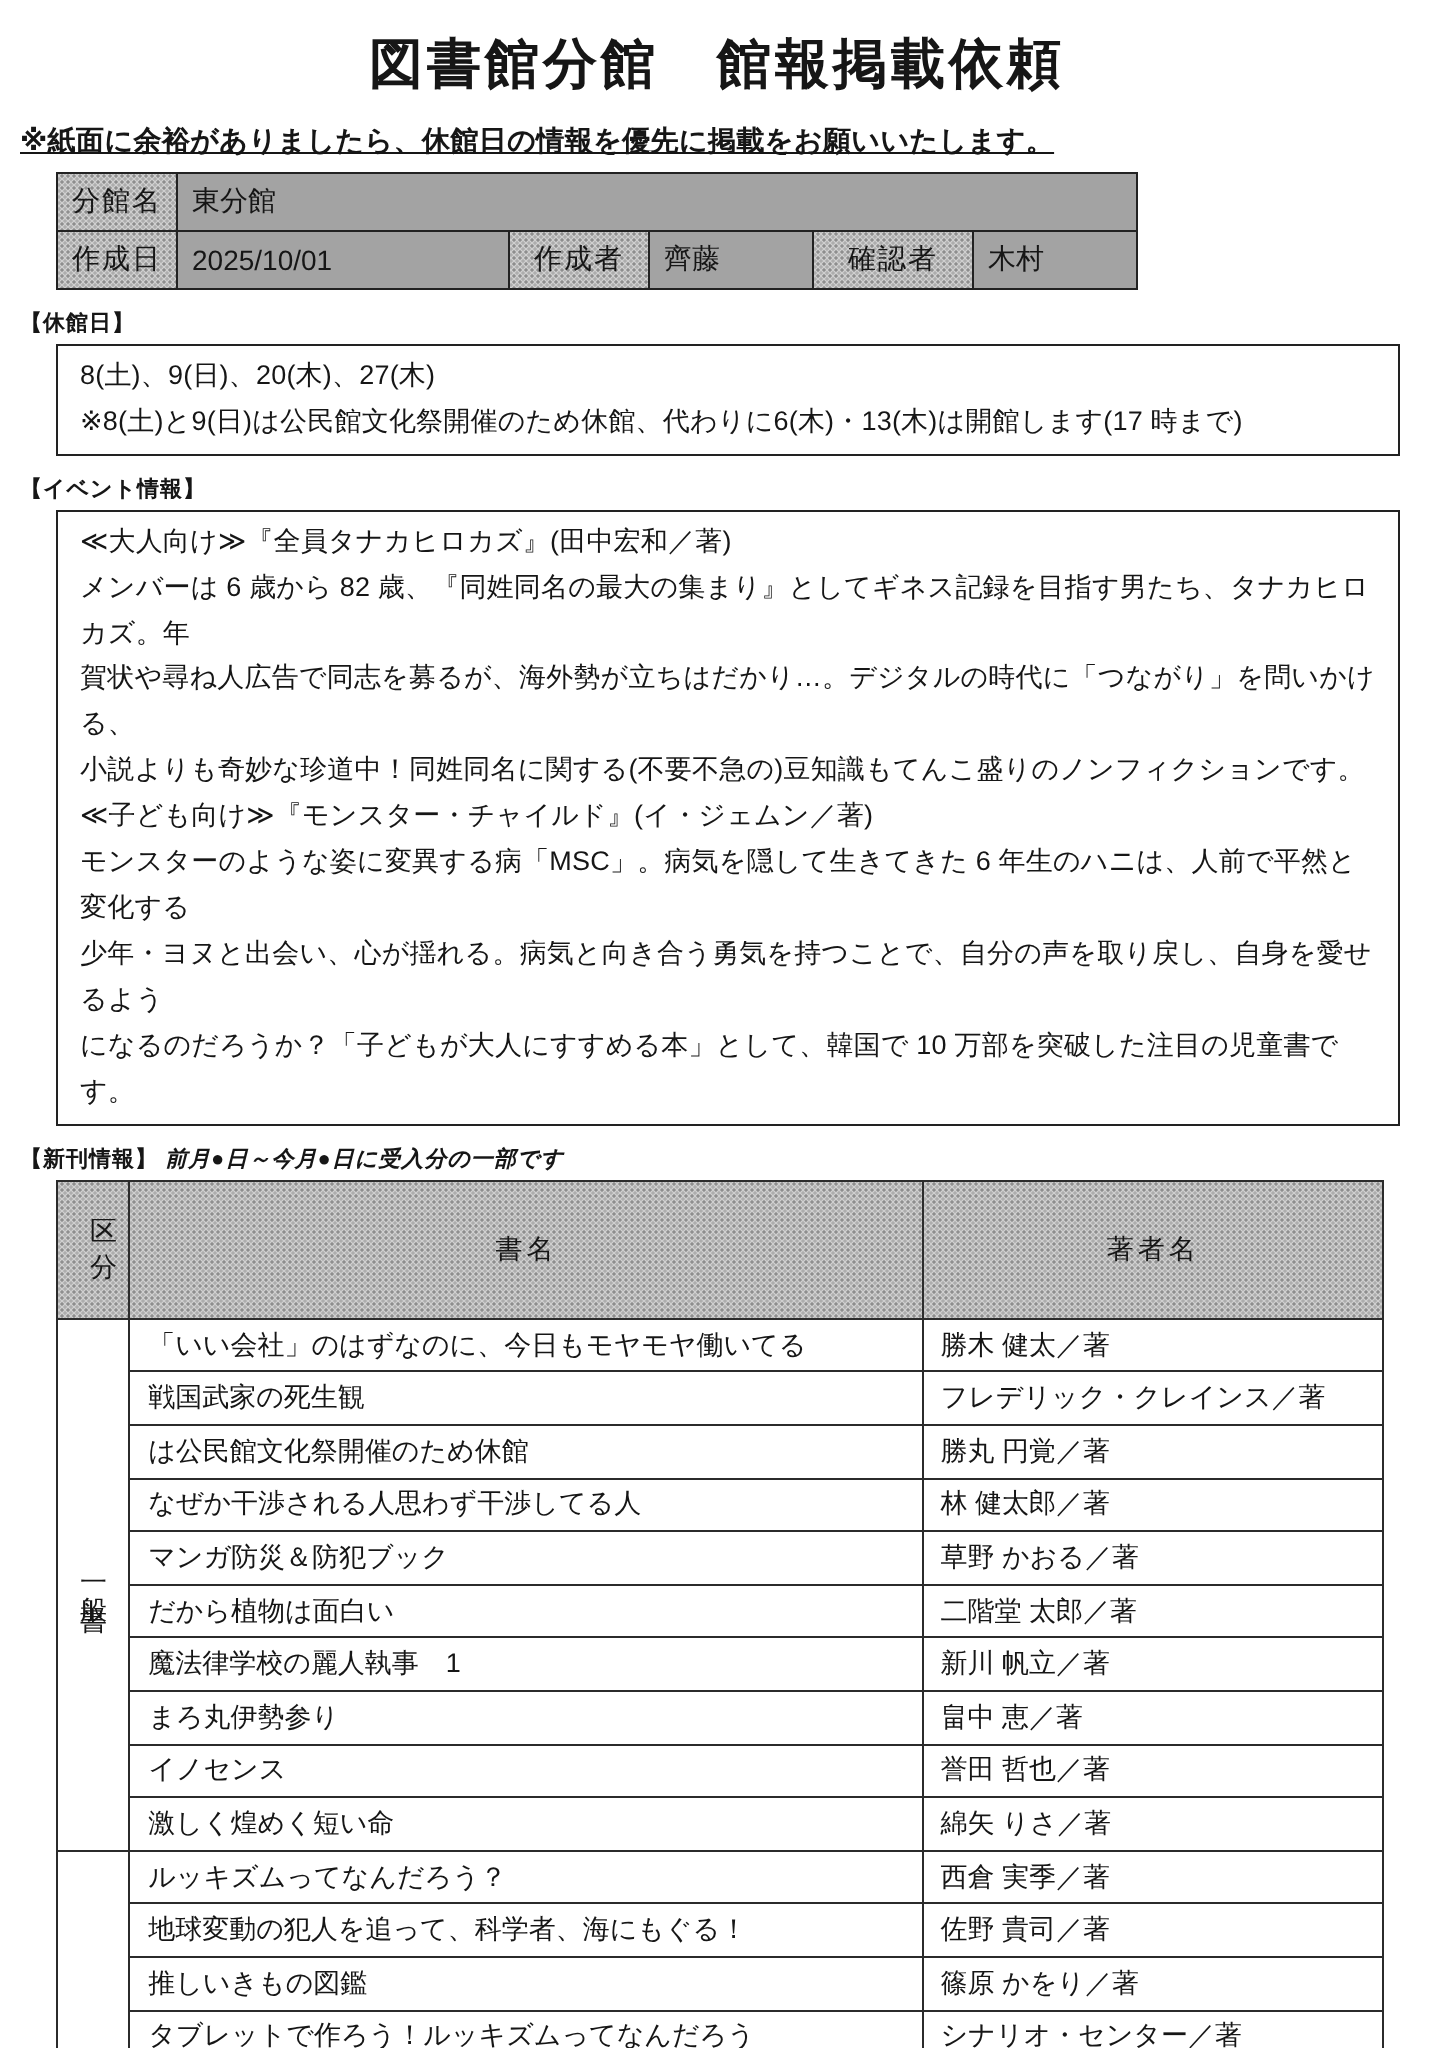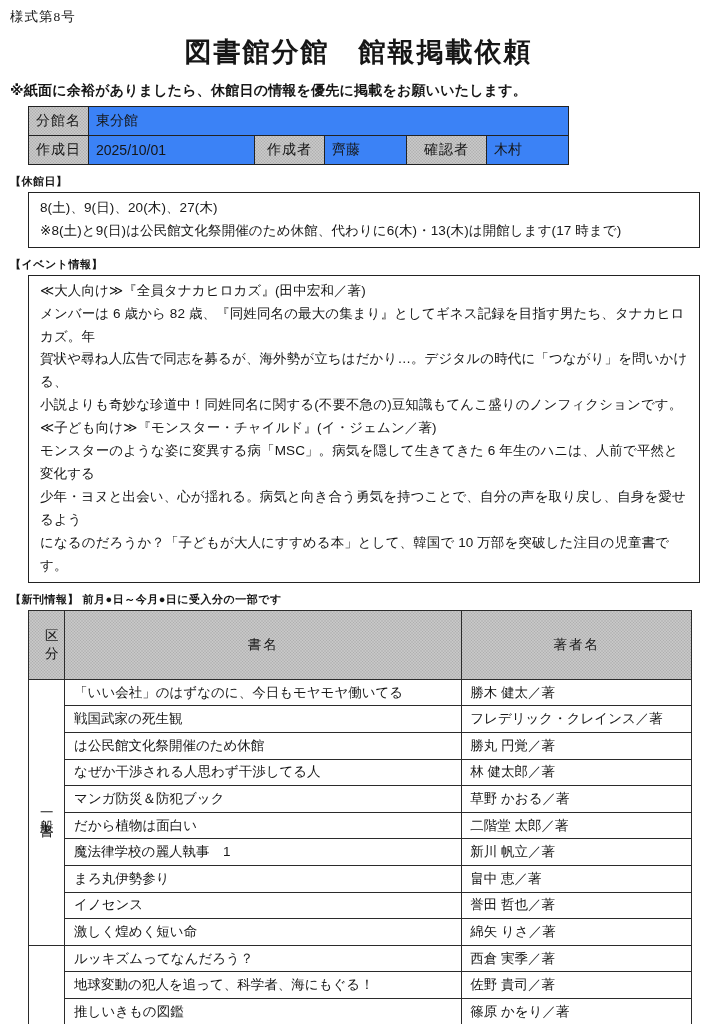--- a/index.html
+++ b/index.html
@@ -11,41 +11,41 @@
   .page{padding:6px 14px 0 10px;position:relative;}
 
   .form-no{
     font-family:"Liberation Serif","DejaVu Serif",serif;
     font-size:13.5px;letter-spacing:1px;margin:2px 0 0 0;
   }
   .title{
     text-align:center;font-size:27px;font-weight:700;letter-spacing:2px;
     margin:10px 0 12px 0;line-height:1.25;
   }
-  .note{font-size:14px;font-weight:600;margin:0 0 6px 0;letter-spacing:0.2px;}
+  .note{font-size:14px;font-weight:600;margin:0 0 6px 0;letter-spacing:0.2px;text-decoration:underline;}
 
   
   .fill{
     background-color:#cfcfcf;
     background-image:
       radial-gradient(circle,#8e8e8e 0.65px,transparent 1.05px),
       radial-gradient(circle,#adadad 0.65px,transparent 1.05px);
     background-size:3px 3px;
     background-position:0 0,1.5px 1.5px;
     margin-top:24px;
   }
 
   table{border-collapse:collapse;}
   .meta{margin-left:18px;width:540px;table-layout:fixed;}
   .meta td{border:1.6px solid #222;height:26px;font-size:14px;padding:1px 7px;}
   .meta td.lbl{text-align:center;padding:1px 2px;letter-spacing:1px;}
-  .meta td.val{background:#3b82f6;}
+  .meta td.val{background:#a3a3a3;}
 
   .sec{font-size:11px;font-weight:600;margin:9px 0 3px 0;letter-spacing:0.5px;}
-  .sec .sub{font-weight:600;}
+  .sec .sub{font-weight:600;font-style:italic;}
 
   .box{
     border:1.6px solid #222;margin-left:18px;width:648px;
     padding:4px 11px;font-size:13.5px;line-height:1.7;
     white-space:pre-line;letter-spacing:0.1px;background:#fff;
   }
 
   .books{margin-left:18px;width:664px;table-layout:fixed;margin-top:3px;}
   .books th,.books td{border:1.4px solid #2b2b2b;}
   .books thead th{
@@ -60,21 +60,20 @@
   }
   .col-cat{width:36px;}
   .col-title{width:396px;}
   .col-author{width:229px;}
 </style>
 </head>
 <body>
 
 <div class="page">
 
-  <div class="form-no">様式第8号</div>
 
   <h1 class="title">図書館分館　館報掲載依頼</h1>
 
   <p class="note">※紙面に余裕がありましたら、休館日の情報を優先に掲載をお願いいたします。</p>
 
   <table class="meta">
     <colgroup>
       <col style="width:60px">
         <col style="width:166px">
         <col style="width:70px">

